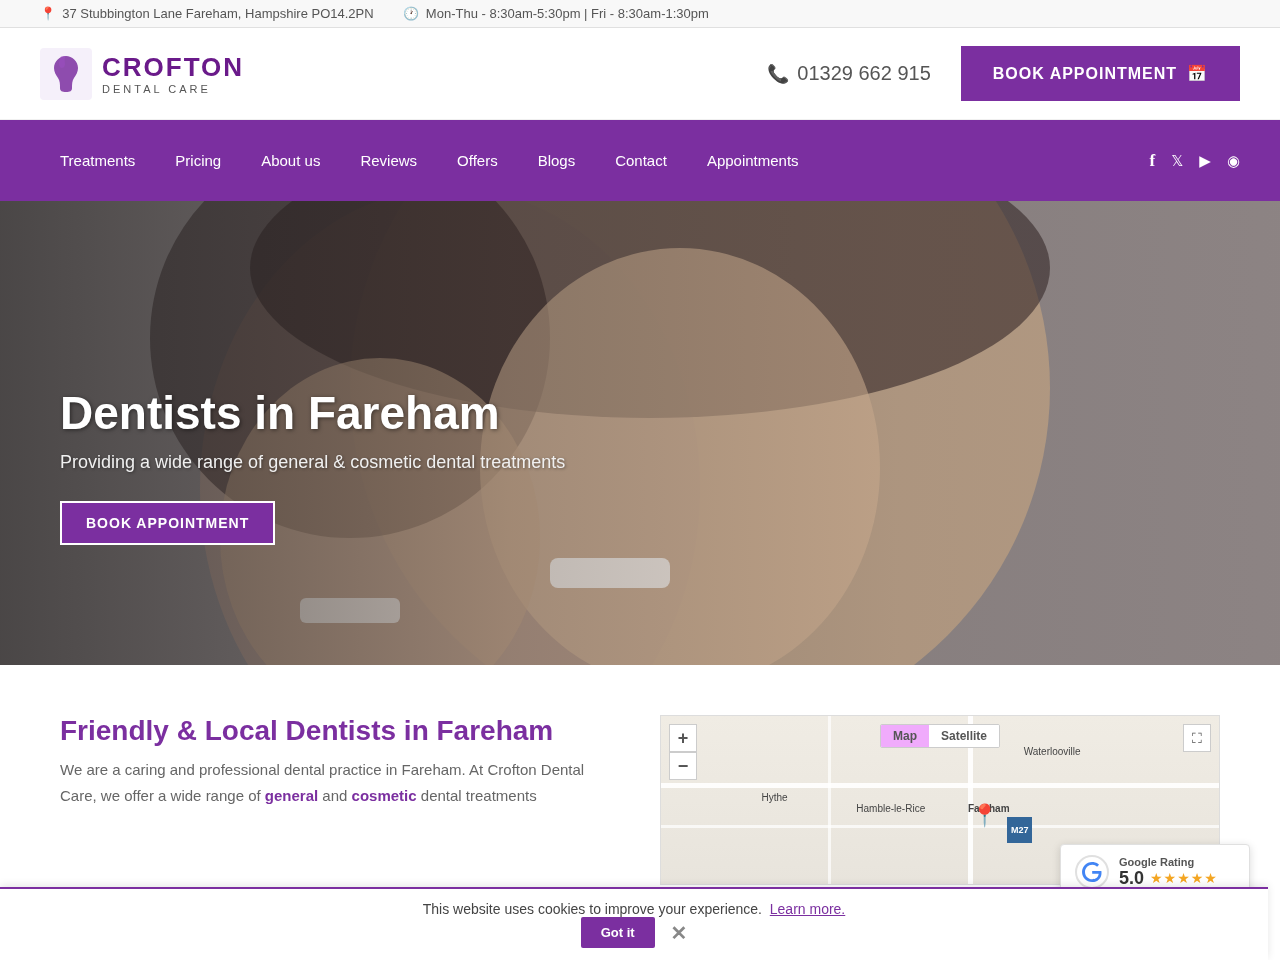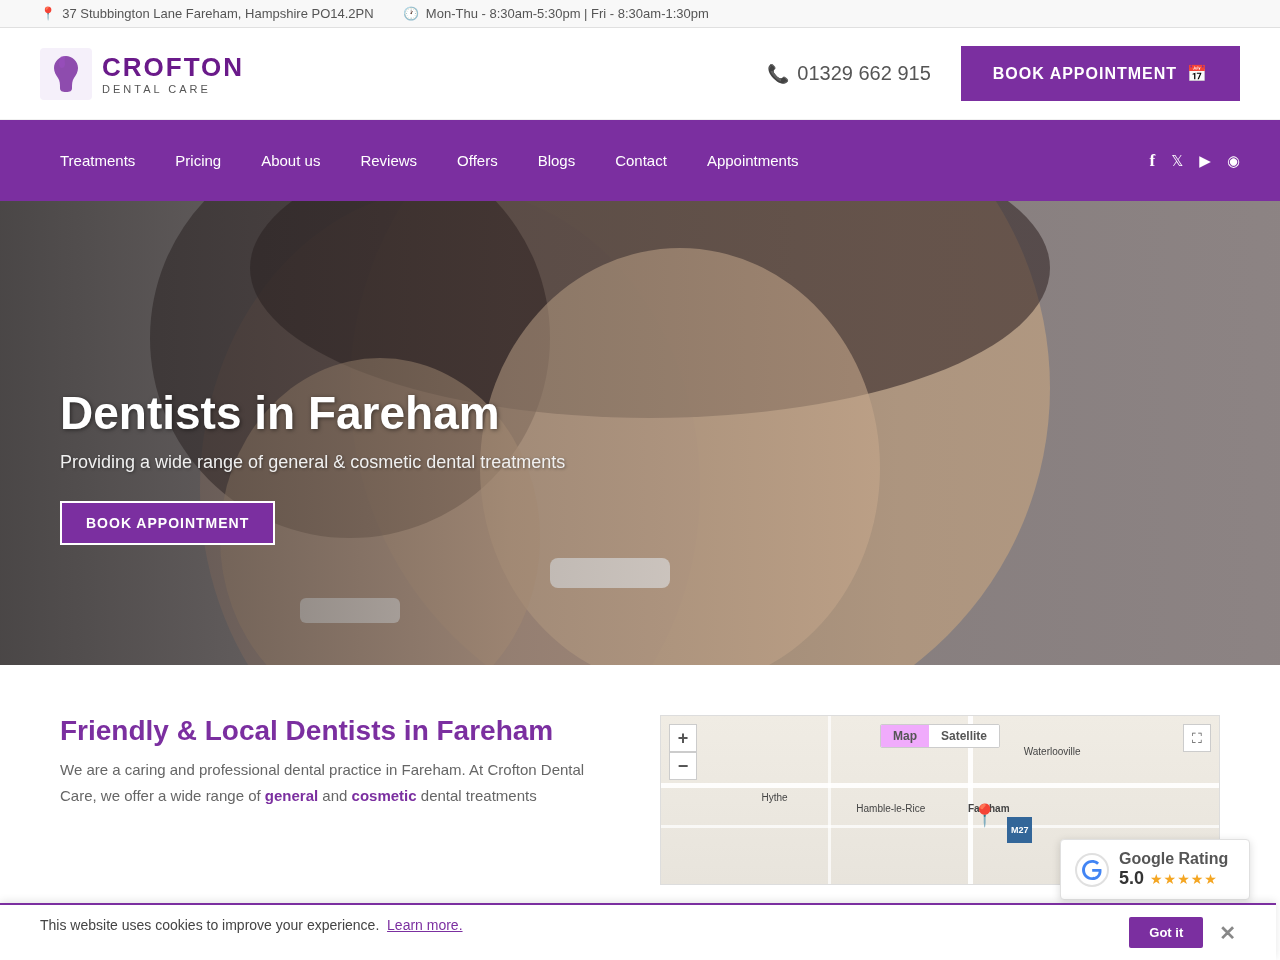--- a/index.html
+++ b/index.html
@@ -356,51 +356,52 @@
       align-items: center;
       justify-content: center;
       font-size: 18px;
       font-weight: 700;
       color: #4285f4;
       font-family: serif;
       flex-shrink: 0;
     }
     .g-info {}
     .g-label {
-      font-size: 16px;
+      font-size: 11px;
       color: #555;
       font-weight: 600;
     }
     .g-score {
       font-size: 18px;
       font-weight: 700;
       color: #333;
     }
     .g-stars {
       color: #f4a623;
       font-size: 14px;
       letter-spacing: 1px;
     }
 
     
     .cookie-banner {
       position: fixed;
       bottom: 0;
       left: 0;
-      right: 4px;
+      right: 12px;
       background: #fff;
       border-top: 2px solid #7b2fa0;
       padding: 12px 40px;
       display: flex;
-      align-items: flex-start;
+      align-items: center;
       justify-content: space-between;
       z-index: 200;
       box-shadow: 0 -2px 8px rgba(0,0,0,0.1);
       font-size: 14px;
       color: #444;
+      flex-direction: column;
     }
     .cookie-text { flex: 1; }
     .cookie-link {
       color: #7b2fa0;
       text-decoration: underline;
       cursor: pointer;
     }
     .cookie-right {
       display: flex;
       align-items: center;

